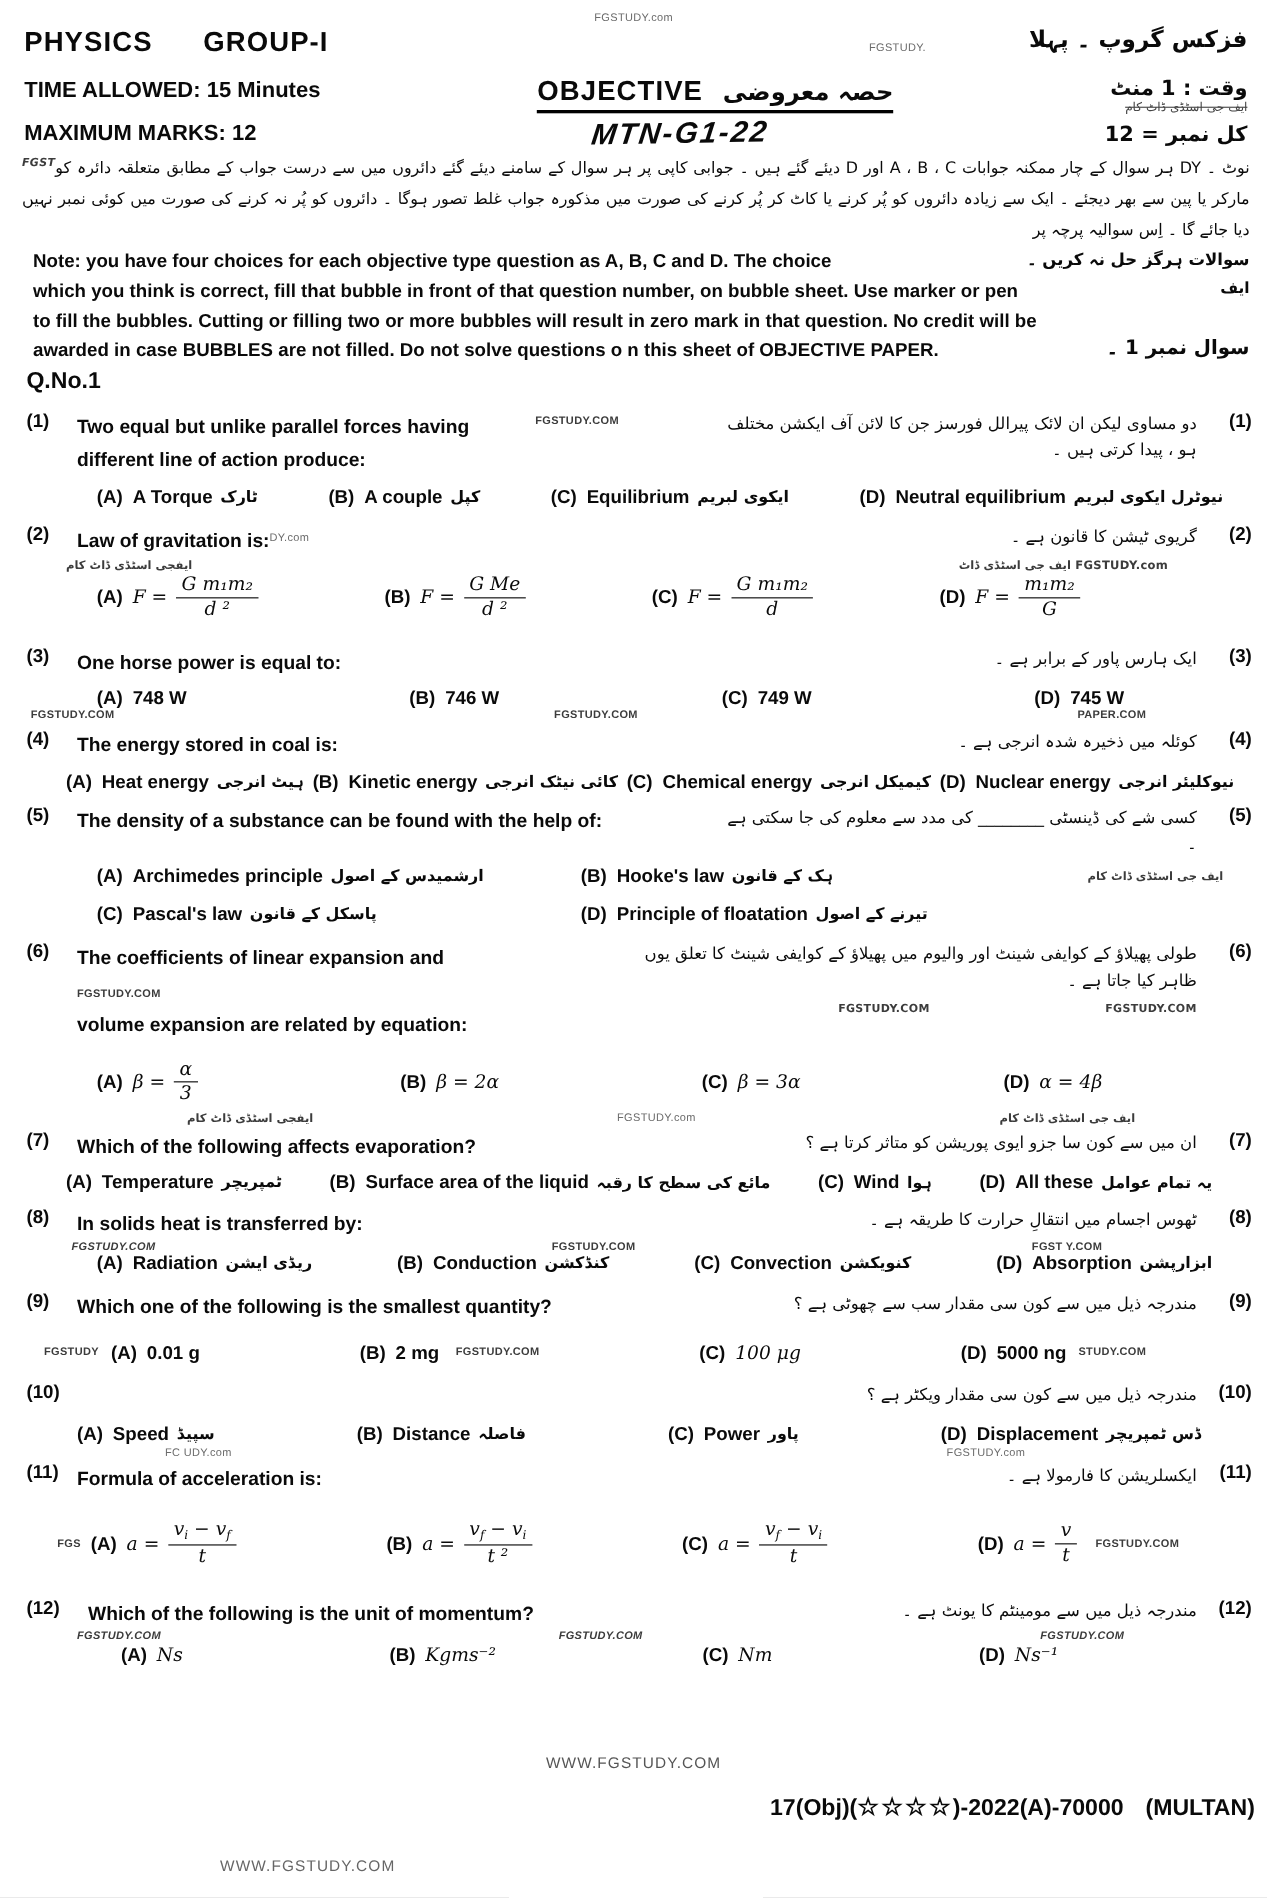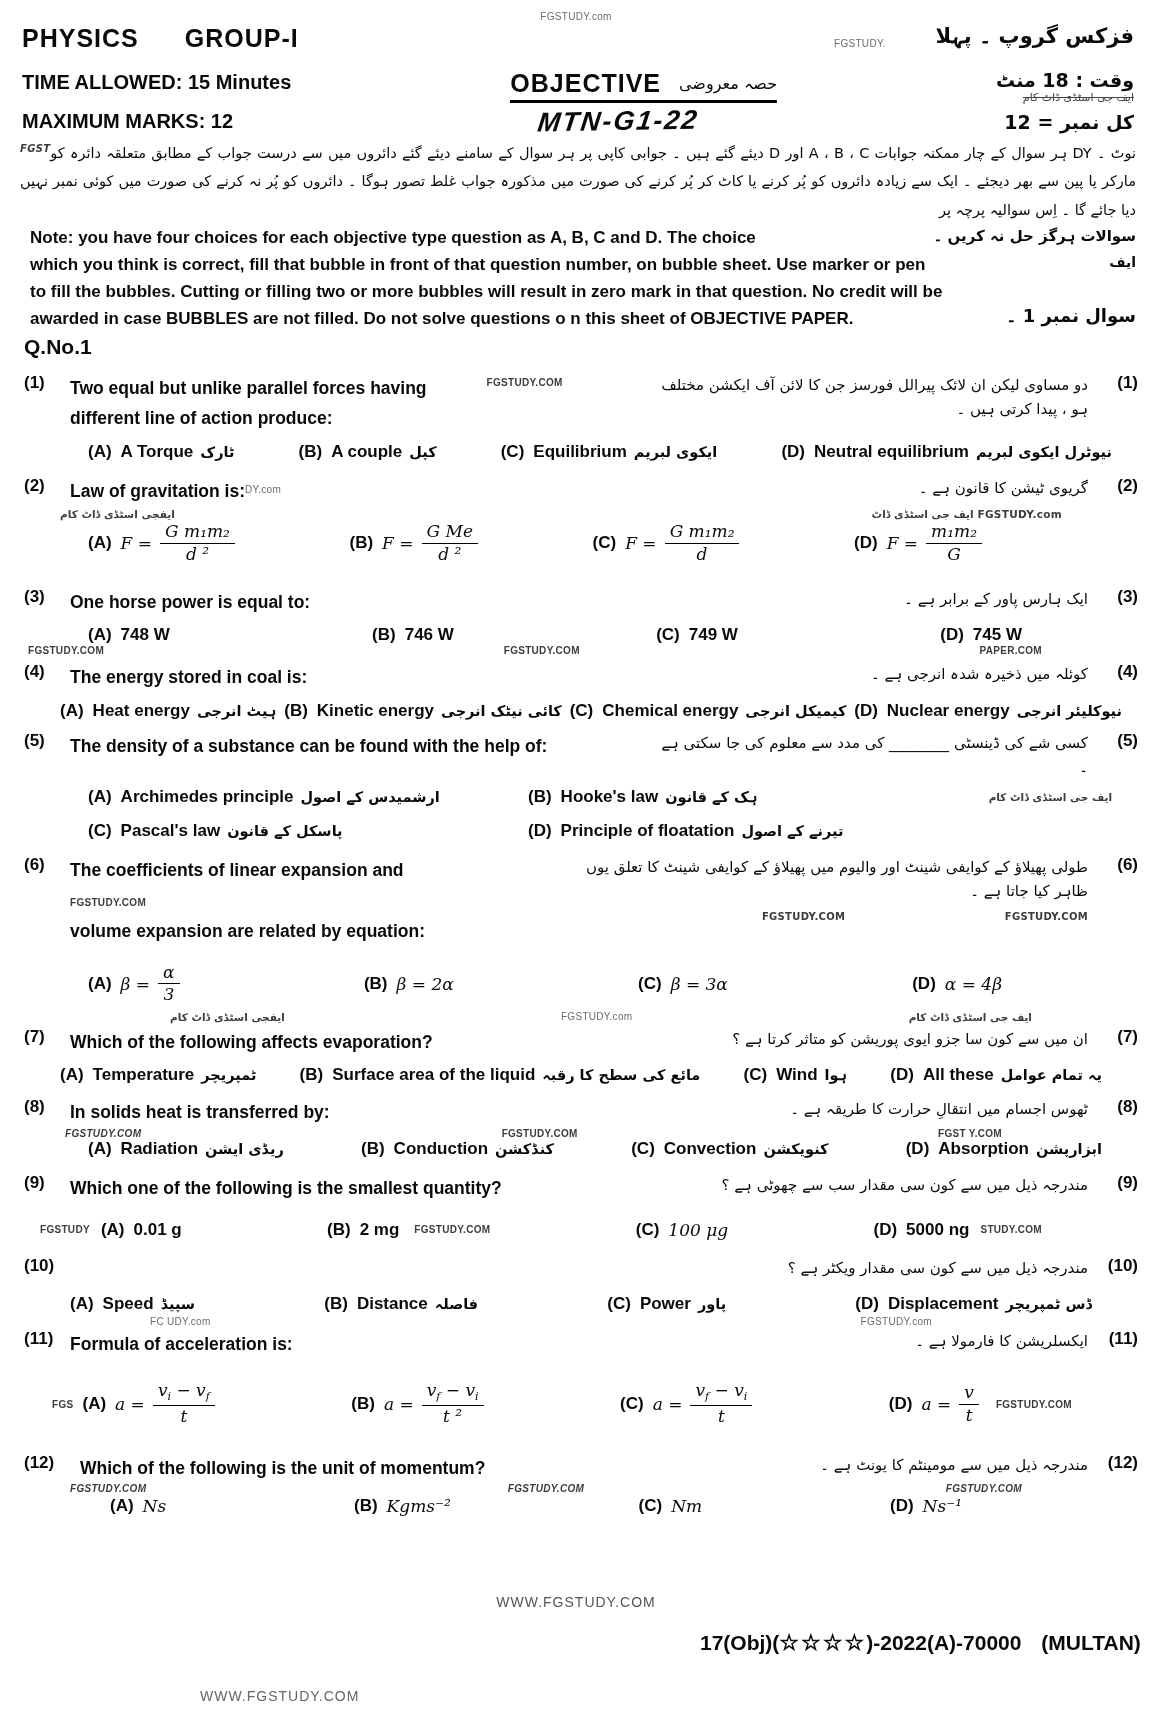--- a/index.html
+++ b/index.html
@@ -13,21 +13,21 @@
   .urdu { direction:rtl; font-family:"DejaVu Sans", sans-serif; }
   
   .hdr-top { text-align:center; padding-top:6px; }
   .hdr-row { display:flex; align-items:flex-start; padding:0 18px 0 22px; }
   .subject { font-size:25px; font-weight:bold; letter-spacing:1px; }
   .hdr-urdu-main { font-size:21px; font-weight:bold; }
   .row2 { margin-top:16px; }
   .time-allowed { font-size:20px; font-weight:bold; border-top:2px solid #000; border-top-color:transparent; }
   .objective-wrap { display:flex; align-items:center; gap:18px; border-bottom:3px solid #000; padding-bottom:2px; }
   .objective { font-size:25px; font-weight:bold; letter-spacing:1px; }
-  .objective-urdu { font-size:16px; font-weight:normal; }
+  .objective-urdu { font-size:22px; font-weight:bold; }
   .time-urdu-block { text-align:right; }
   .time-urdu { font-size:19px; font-weight:bold; }
   .tiny-urdu { font-size:11px; color:#444; display:block; text-decoration:line-through; }
   .row3 { margin-top:2px; align-items:center; }
   .max-marks { font-size:20px; font-weight:bold; }
   .paper-code { font-size:27px; font-weight:bold; font-style:italic; transform:skewX(-8deg) rotate(-1deg); letter-spacing:2px; }
   .marks-urdu { font-size:19px; font-weight:bold; }
   .spacer { flex:1; }
   
   .note-urdu { padding:2px 16px 0 20px; font-size:14.5px; line-height:1.95; text-align:justify; }
@@ -52,21 +52,21 @@
   .frac { display:inline-flex; flex-direction:column; align-items:center; line-height:1.15; vertical-align:middle; }
   .frac .num { border-bottom:1.4px solid #000; padding:0 5px 1px; }
   .frac .den { padding-top:1px; }
   .math sub { font-size:11px; font-style:italic; }
   .wmrow { display:flex; justify-content:space-between; margin:2px 90px 0 60px; }
   
   .footer-center-www { position:absolute; top:1594px; left:0; right:0; text-align:center; color:#555; font-size:14px; letter-spacing:1px; }
   .footer-code { position:absolute; top:1630px; left:700px; font-size:21px; font-weight:bold; }
   .footer-code .stars { font-size:22px; letter-spacing:2px; }
   .footer-left-www { position:absolute; top:1688px; left:200px; color:#666; font-size:14px; letter-spacing:1px; }
-  .abs-wm-hdr { position:absolute; top:38px; left:790px;margin-left:44px; }
+  .abs-wm-hdr { position:absolute; top:38px; left:790px; }
 </style>
 </head>
 <body>
 
 <div class="page">
 
   <div class="hdr-top"><span class="wm light">FGSTUDY.com</span></div>
   <span class="wm light abs-wm-hdr">FGSTUDY.</span>
 
   <div class="hdr-row">
@@ -79,21 +79,21 @@
 
   <div class="hdr-row row2">
     <span class="time-allowed">TIME ALLOWED: 15 Minutes</span>
     <span class="spacer"></span>
     <span class="objective-wrap">
       <span class="objective">OBJECTIVE</span>
       <span class="objective-urdu urdu">حصہ معروضی</span>
     </span>
     <span class="spacer"></span>
     <span class="time-urdu-block">
-      <span class="time-urdu urdu">وقت : 18 منٹ</span>
+      <span class="time-urdu urdu">وقت : 1 منٹ</span>
       <span class="tiny-urdu urdu">ایف جی اسٹڈی ڈاٹ کام</span>
     </span>
   </div>
 
   <div class="hdr-row row3">
     <span class="max-marks">MAXIMUM MARKS: 12</span>
     <span class="spacer"></span>
     <span class="paper-code">MTN-G1-22</span>
     <span class="spacer"></span>
     <span class="marks-urdu urdu">کل نمبر = 12</span>

